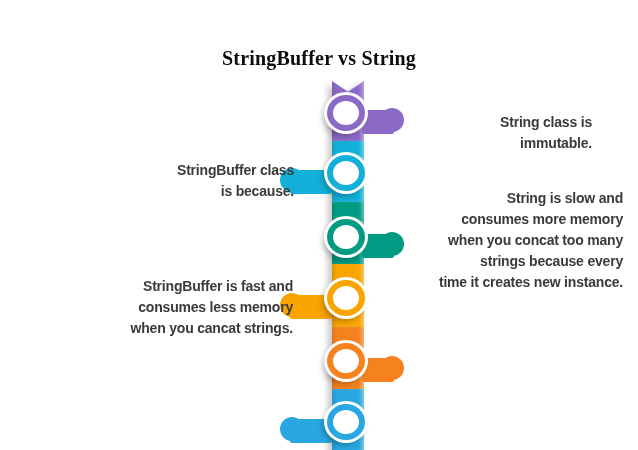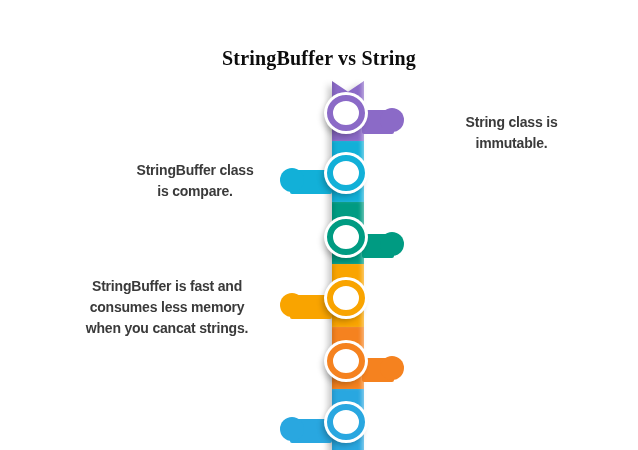--- a/index.html
+++ b/index.html
@@ -54,32 +54,32 @@
   }
   .n1 { top: 71px; }
   .n2 { top: 131px; }
   .n3 { top: 195px; }
   .n4 { top: 256px; }
   .n5 { top: 319px; }
   .n6 { top: 380px; }
   
   .note {
     position: absolute;
-    text-align: center;
+    text-align: right;
     white-space: pre-line;
     font-size: 14px;
     line-height: 21px;
     font-weight: 700;
     letter-spacing: -0.2px;
     color: #3a3a3a;
   }
   .note-r1 { left: 395px; top: 76px;  width: 185px; }
   .note-l1 { left: 60px;  top: 124px; width: 222px; }
   .note-r2 { left: 385px; top: 152px; width: 226px; }
-  .note-l2 { left: 31px;  top: 240px; width: 224px; }
+  .note-l2 { left: 57px;  top: 240px; width: 224px; }
   .note-r3 { left: 383px; top: 293px; width: 226px; }
   .note-l3 { left: 13px;  top: 376px; width: 266px; }
 </style>
 </head>
 <body>
 
 <div class="canvas">
 
   <div class="title">StringBuffer vs String</div>
 
@@ -114,18 +114,23 @@
   <div class="node n1" style="border-color: rgb(139, 106, 199);"></div>
   <div class="node n2" style="border-color: rgb(18, 176, 216);"></div>
   <div class="node n3" style="border-color: rgb(0, 155, 130);"></div>
   <div class="node n4" style="border-color: rgb(249, 164, 0);"></div>
   <div class="node n5" style="border-color: rgb(245, 130, 31);"></div>
   <div class="node n6" style="border-color: rgb(41, 167, 224);"></div>
 
   <div class="note note-r1">String class is
 immutable.</div>
   <div class="note note-l1">StringBuffer class
-is compare.</div>
+is because.</div>
+  <div class="note note-r2">String is slow and
+consumes more memory
+when you concat too many
+strings because every
+time it creates new instance.</div>
   <div class="note note-l2">StringBuffer is fast and
 consumes less memory
 when you cancat strings.</div>
 
 </div>
 
 </body></html>

